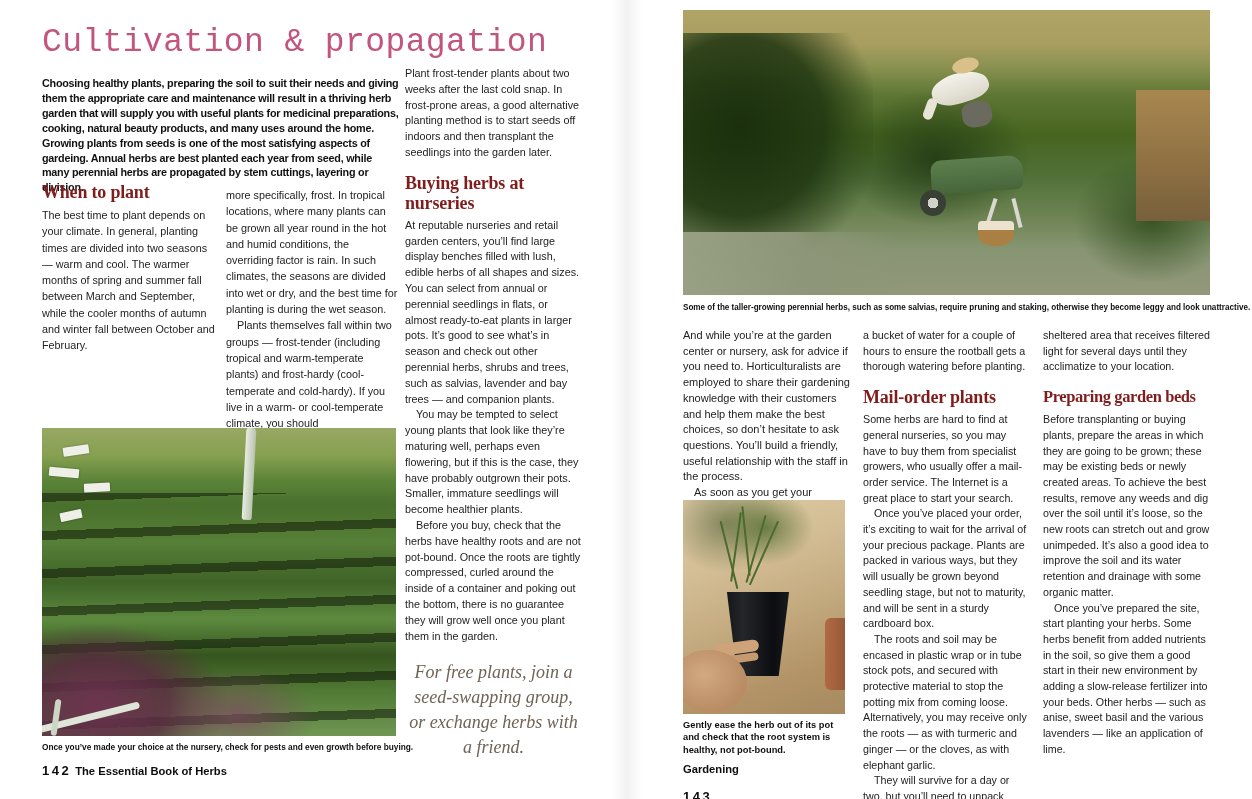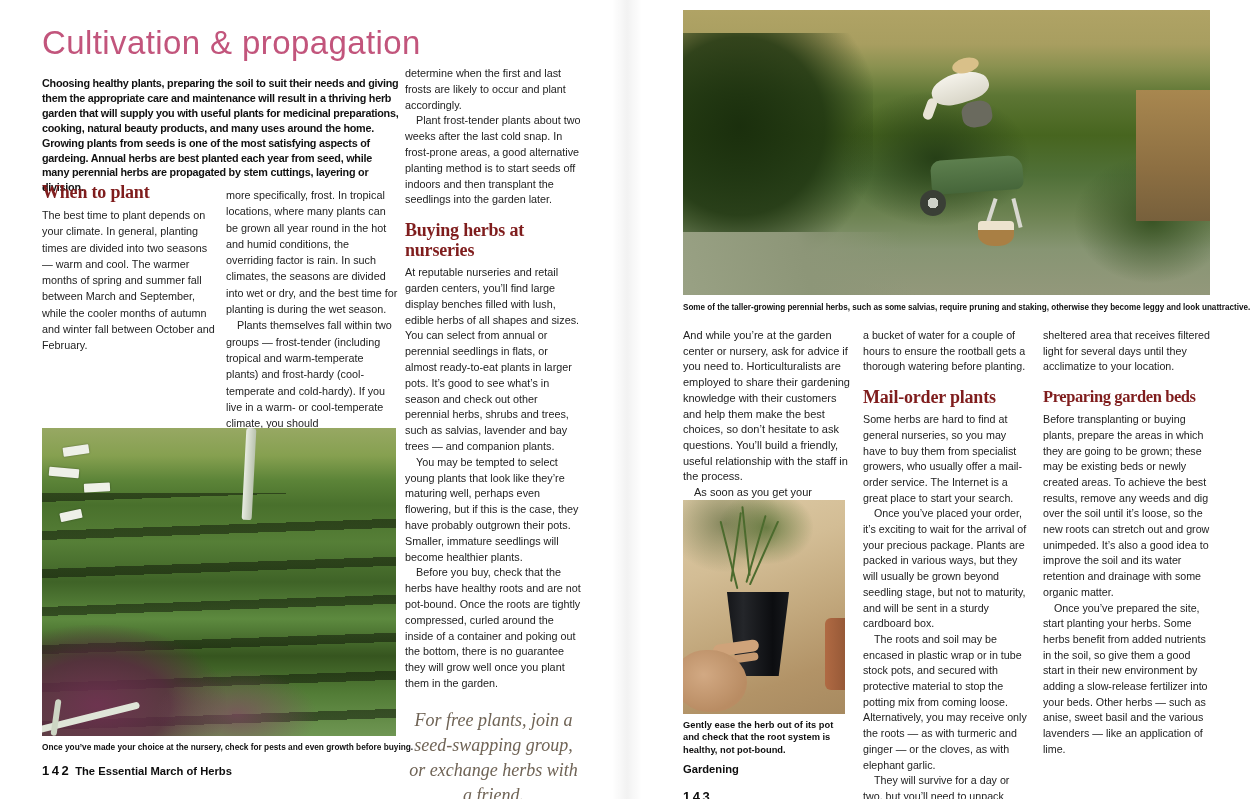--- a/index.html
+++ b/index.html
@@ -6,21 +6,21 @@
   .spread {
     position:relative; width:1252px; height:799px; background:#ffffff;
     font-family:"Liberation Sans", sans-serif; color:#1c1c1c; overflow:hidden;
   }
   .spine {
     position:absolute; left:612px; top:0; width:30px; height:100%;
     background:linear-gradient(90deg, rgba(0,0,0,0) 0%, rgba(0,0,0,0.05) 50%, rgba(0,0,0,0) 100%);
   }
   .title {
     position:absolute; left:42px; top:24px; margin:0;
-    font-family:Liberation Sans, sans-serif; font-weight:400;
+    font-family:Liberation Mono, monospace; font-weight:400;
     font-size:33px; color:#c2557c; letter-spacing:0.4px;
   }
   .intro {
     position:absolute; left:42px; top:76px; width:358px; margin:0;
     font-weight:bold; font-size:10.8px; line-height:14.9px; letter-spacing:-0.25px; color:#111;
   }
   .col { position:absolute; font-size:10.8px; line-height:16.3px; color:#222; }
   .col p { margin:0; }
   .col p + p { text-indent:11px; }
   .h2 {
@@ -148,21 +148,20 @@
     <h2 class="h2">When to plant</h2>
     <p>The best time to plant depends on your climate. In general, planting times are divided into two seasons — warm and cool. The warmer months of spring and summer fall between March and September, while the cooler months of autumn and winter fall between October and February.</p>
   </div>
 
   <div class="col" id="l-col2">
     <p>more specifically, frost. In tropical locations, where many plants can be grown all year round in the hot and humid conditions, the overriding factor is rain. In such climates, the seasons are divided into wet or dry, and the best time for planting is during the wet season.</p>
     <p>Plants themselves fall within two groups — frost-tender (including tropical and warm-temperate plants) and frost-hardy (cool-temperate and cold-hardy). If you live in a warm- or cool-temperate climate, you should</p>
   </div>
 
   <div class="col" id="l-col3">
-    <p>determine when the first and last frosts are likely to occur and plant accordingly.</p>
     <p>Plant frost-tender plants about two weeks after the last cold snap. In frost-prone areas, a good alternative planting method is to start seeds off indoors and then transplant the seedlings into the garden later.</p>
     <h2 class="h2">Buying herbs at nurseries</h2>
     <p>At reputable nurseries and retail garden centers, you’ll find large display benches filled with lush, edible herbs of all shapes and sizes. You can select from annual or perennial seedlings in flats, or almost ready-to-eat plants in larger pots. It’s good to see what’s in season and check out other perennial herbs, shrubs and trees, such as salvias, lavender and bay trees — and companion plants.</p>
     <p>You may be tempted to select young plants that look like they’re maturing well, perhaps even flowering, but if this is the case, they have probably outgrown their pots. Smaller, immature seedlings will become healthier plants.</p>
     <p>Before you buy, check that the herbs have healthy roots and are not pot-bound. Once the roots are tightly compressed, curled around the inside of a container and poking out the bottom, there is no guarantee they will grow well once you plant them in the garden.</p>
     <div class="quote">For free plants, join a seed-swapping group, or exchange herbs with a friend.</div>
   </div>
 
   <div class="photo" id="ph-seedlings">
     <div class="ps-rows"></div>
@@ -174,21 +173,21 @@
     <div class="ps-label l3"></div>
     <div class="ps-label l4"></div>
     <div class="ps-bench1"></div>
     <div class="ps-bench2"></div>
   </div>
 
   <div class="caption cap-oneline" id="cap-left">Once you’ve made your choice at the nursery, check for pests and even growth before buying.</div>
 
   <div class="footer" id="footer-left">
     <span class="pagenum">142</span>
-    <span class="bookname">The Essential March of Herbs</span>
+    <span class="bookname">The Essential Book of Herbs</span>
   </div>
 
   <div class="photo" id="ph-garden">
     <div class="pg-bushL"></div>
     <div class="pg-bushC"></div>
     <div class="pg-shrubR"></div>
     <div class="pg-wall"></div>
     <div class="pg-path"></div>
     <div class="pg-barrow"></div>
     <div class="pg-wheel"></div>

